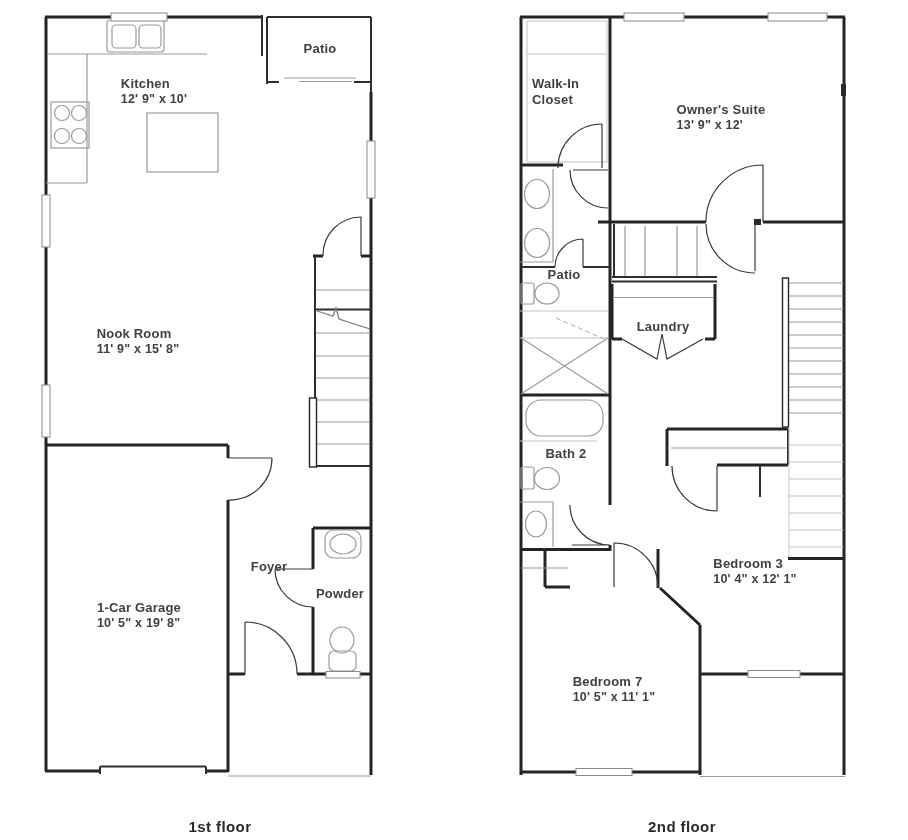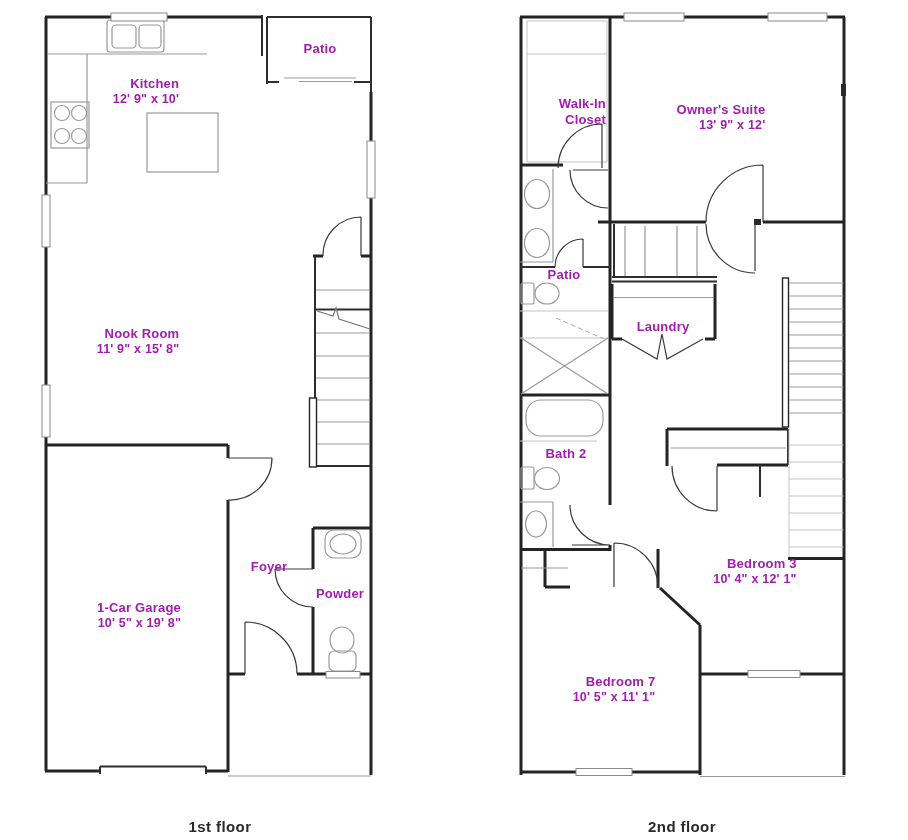--- a/index.html
+++ b/index.html
@@ -7,24 +7,24 @@
           font-family:"Liberation Sans",sans-serif;}
   svg{position:absolute;left:0;top:0;}
   .w3{stroke:#242424;stroke-width:3;fill:none;}
   .w2{stroke:#2e2e2e;stroke-width:2;fill:none;}
   .w1{stroke:#3a3a3a;stroke-width:1.2;fill:none;}
   .g1{stroke:#9a9a9a;stroke-width:1.2;fill:none;}
   .g2{stroke:#c3c3c3;stroke-width:1;fill:none;}
   .gd{stroke:#aaaaaa;stroke-width:1;fill:none;stroke-dasharray:5,3;}
   .win{fill:#ffffff;stroke:#8a8a8a;stroke-width:1;}
   .rail{fill:#ffffff;stroke:#242424;stroke-width:1.4;}
-  .lbl{position:absolute;transform:translateX(-50%);text-align:right;color:#a21caf;line-height:1.25;white-space:nowrap;}
+  .lbl{position:absolute;transform:translateX(-50%);text-align:left;color:#404040;line-height:1.25;white-space:nowrap;}
   .lbl .rname{font-size:13px;font-weight:600;letter-spacing:.2px;}
   .lbl .rdim{font-size:12.5px;font-weight:600;letter-spacing:.2px;}
-  .lbl.wrap{white-space:normal;width:74px;margin-top:20px;}
+  .lbl.wrap{white-space:normal;width:74px;}
   .floorcap{position:absolute;transform:translateX(-50%);font-size:15px;font-weight:600;color:#2a2a2a;letter-spacing:.4px;margin-top:16px;}
 </style>
 </head>
 <body>
 
 <div id="canvas">
 
 <svg width="908" height="840" viewBox="0 0 908 840">
 
   <g>
@@ -177,21 +177,21 @@
       <ellipse class="g1" cx="536" cy="524" rx="10.5" ry="13"></ellipse>
     </g>
 
     <rect class="win" x="624" y="13" width="60" height="8"></rect>
     <rect class="win" x="768" y="13" width="59" height="8"></rect>
     <rect class="win" x="576" y="768.5" width="56" height="7"></rect>
     <rect class="win" x="748" y="670.5" width="52" height="7"></rect>
   </g>
 </svg>
 
-  <div class="lbl" style="left:146px;top:76px">
+  <div class="lbl" style="left:154px;top:76px">
     <div class="rname">Kitchen</div>
     <div class="rdim">12' 9" x 10'</div>
   </div>
   <div class="lbl" style="left:320px;top:41px">
     <div class="rname">Patio</div>
   </div>
   <div class="lbl" style="left:138px;top:326px">
     <div class="rname">Nook Room</div>
     <div class="rdim">11' 9" x 15' 8"</div>
   </div>

